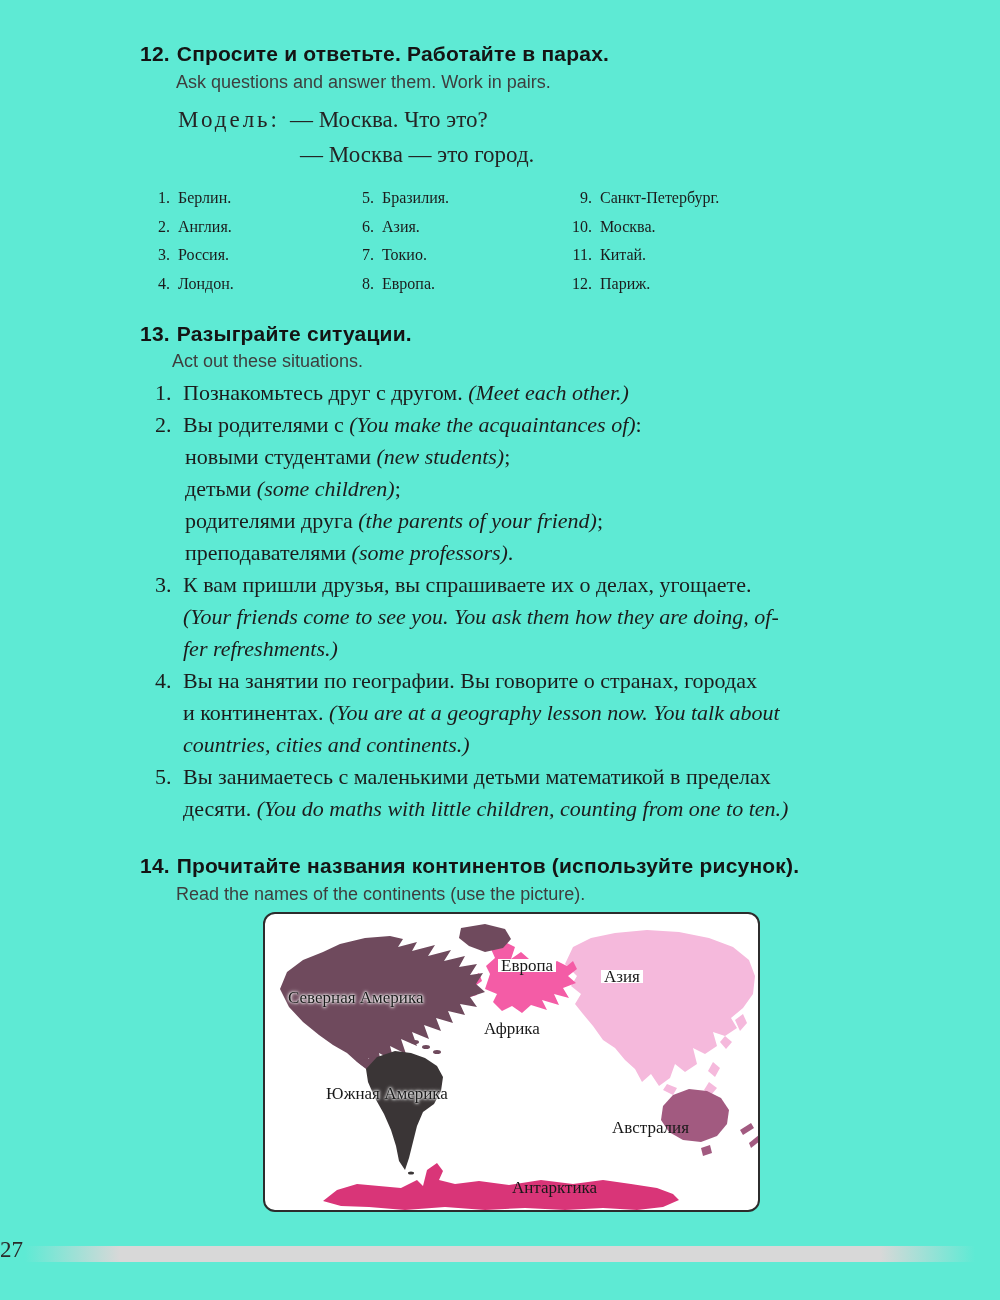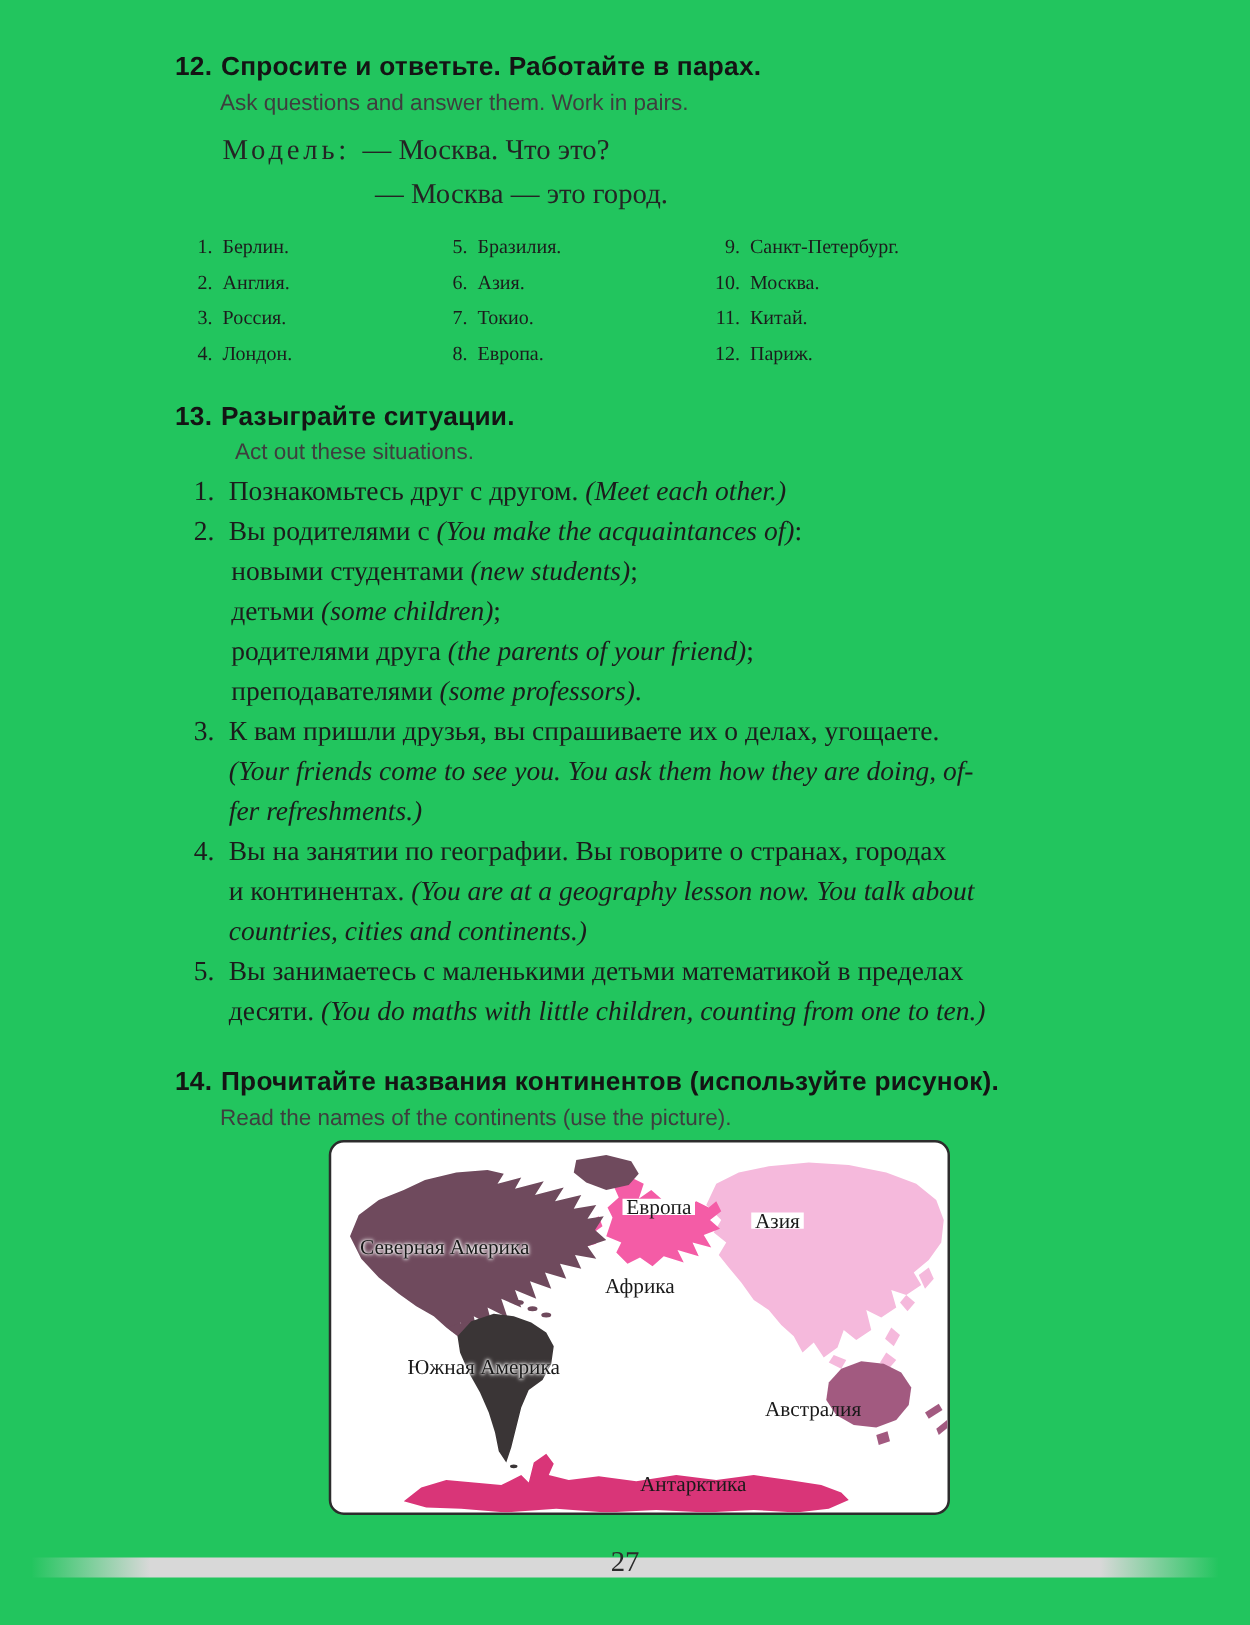--- a/index.html
+++ b/index.html
@@ -1,18 +1,18 @@
 <!DOCTYPE html>
 <html><head>
 <meta charset="utf-8">
 <style>
   * { margin:0; padding:0; box-sizing:border-box; }
   body { background:#ffffff; }
   #page {
-    position:relative; width:1000px; height:1300px; background:#22c55e;
+    position:relative; width:1000px; height:1300px; background:#5eead4;
     font-family:"Liberation Serif", serif; color:#1e1e1e; overflow:hidden;
   }
   .abs { position:absolute; white-space:nowrap; }
 
   
   .ex-head {
     font-family:"Liberation Sans", sans-serif; font-weight:700;
     font-size:21px; color:#141414; letter-spacing:0.2px;
   }
   .ex-head .exnum { margin-right:7px; }
@@ -51,21 +51,21 @@
   }
   .map-label.halo { text-shadow:0 0 2px #fff, 0 0 3px #fff, 0 0 4px #fff; }
   .map-label.boxed { background:#ffffff; padding:0 3px; line-height:13px; }
 
   
   #footer-band {
     position:absolute; left:25px; top:1246px; width:950px; height:16px;
     background:linear-gradient(to right, rgba(216,216,216,0) 0%, #d8d8d8 10%, #d8d8d8 90%, rgba(216,216,216,0) 100%);
   }
   #page-number {
-    position:absolute; left:0; top:1237px; width:1000px; text-align:center;
+    position:absolute; left:0; top:1237px; width:1000px; text-align:left;
     font-size:23px; color:#2b2b2b;
   }
 </style>
 </head>
 <body>
 
 <div id="page">
 
   <div class="abs ex-head" style="left:140px; top:42px;">
     <span class="exnum">12.</span><span>Спросите и ответьте. Работайте в парах.</span>
@@ -92,21 +92,21 @@
   <div class="list-col col-c" style="left:558px; top:184px;">
     <div class="list-row"><span class="num">9.</span><span>Санкт-Петербург.</span></div>
     <div class="list-row"><span class="num">10.</span><span>Москва.</span></div>
     <div class="list-row"><span class="num">11.</span><span>Китай.</span></div>
     <div class="list-row"><span class="num">12.</span><span>Париж.</span></div>
   </div>
 
   <div class="abs ex-head" style="left:140px; top:322px;">
     <span class="exnum">13.</span><span>Разыграйте ситуации.</span>
   </div>
-  <div class="abs ex-sub" style="left:188px; top:351px;">Act out these situations.</div>
+  <div class="abs ex-sub" style="left:172px; top:351px;">Act out these situations.</div>
 
   <div id="ex13-items">
     <div class="sit-item">
       <div class="inum">1.</div>
       <div class="sit-lines">
         <div class="ln"><span>Познакомьтесь друг с другом. </span><span class="en">(Meet each other.)</span></div>
       </div>
     </div>
     <div class="sit-item">
       <div class="inum">2.</div>

